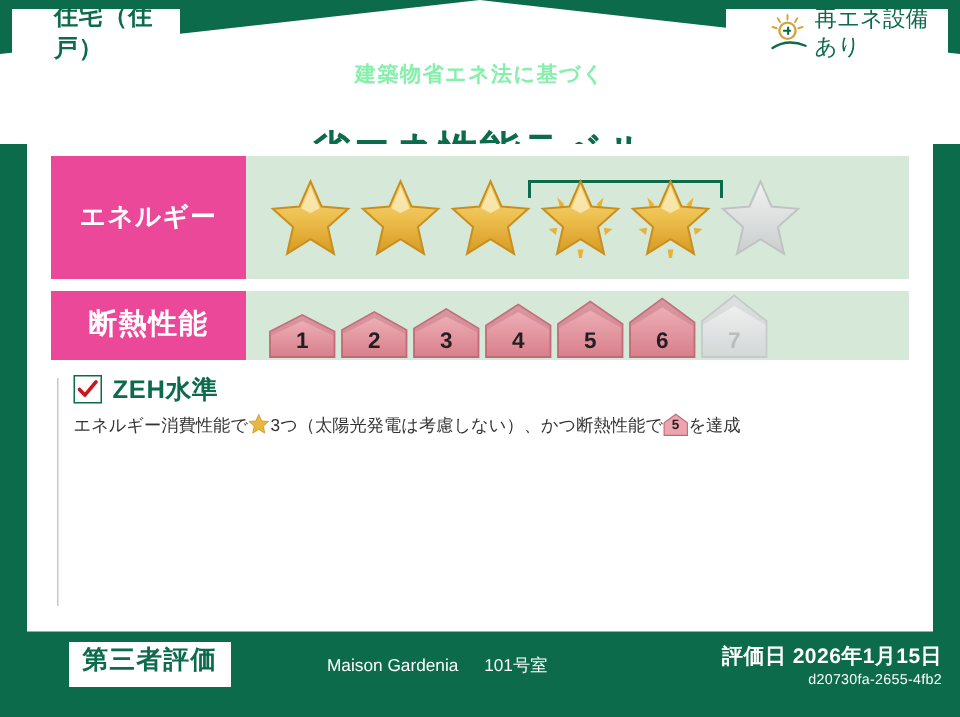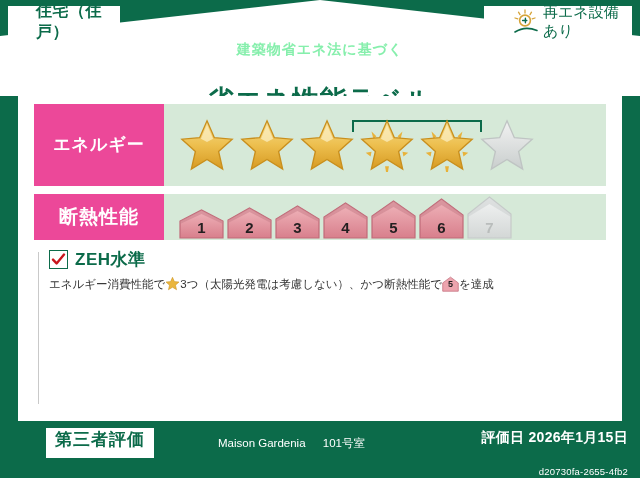--- a/index.html
+++ b/index.html
@@ -138,21 +138,21 @@
   .bels-jp{ font-size:17px; font-weight:bold; color:#0c6b4a; letter-spacing:1px;}
   .bels-en{ font-size:21px; font-weight:bold; color:#2e8b3d; letter-spacing:-.5px;}
   .bldg{
     position:absolute; left:218px; top:15px; color:#ffffff; font-size:11.5px;
   }
   .bldg .rm{ margin-left:14px; }
   .eval{
     position:absolute; right:12px; top:8px; text-align:right; color:#ffffff;
   }
   .eval .d{ font-size:14px; font-weight:bold; letter-spacing:.3px;}
-  .eval .id{ font-size:9.5px; margin-top:19px; letter-spacing:.2px;}
+  .eval .id{ font-size:9.5px; margin-top:1px; letter-spacing:.2px;}
 </style>
 </head>
 <body>
 
 <div id="label">
 
   <div class="top-band">
     <div class="chev"></div>
 
     <div class="pill pill-type">

